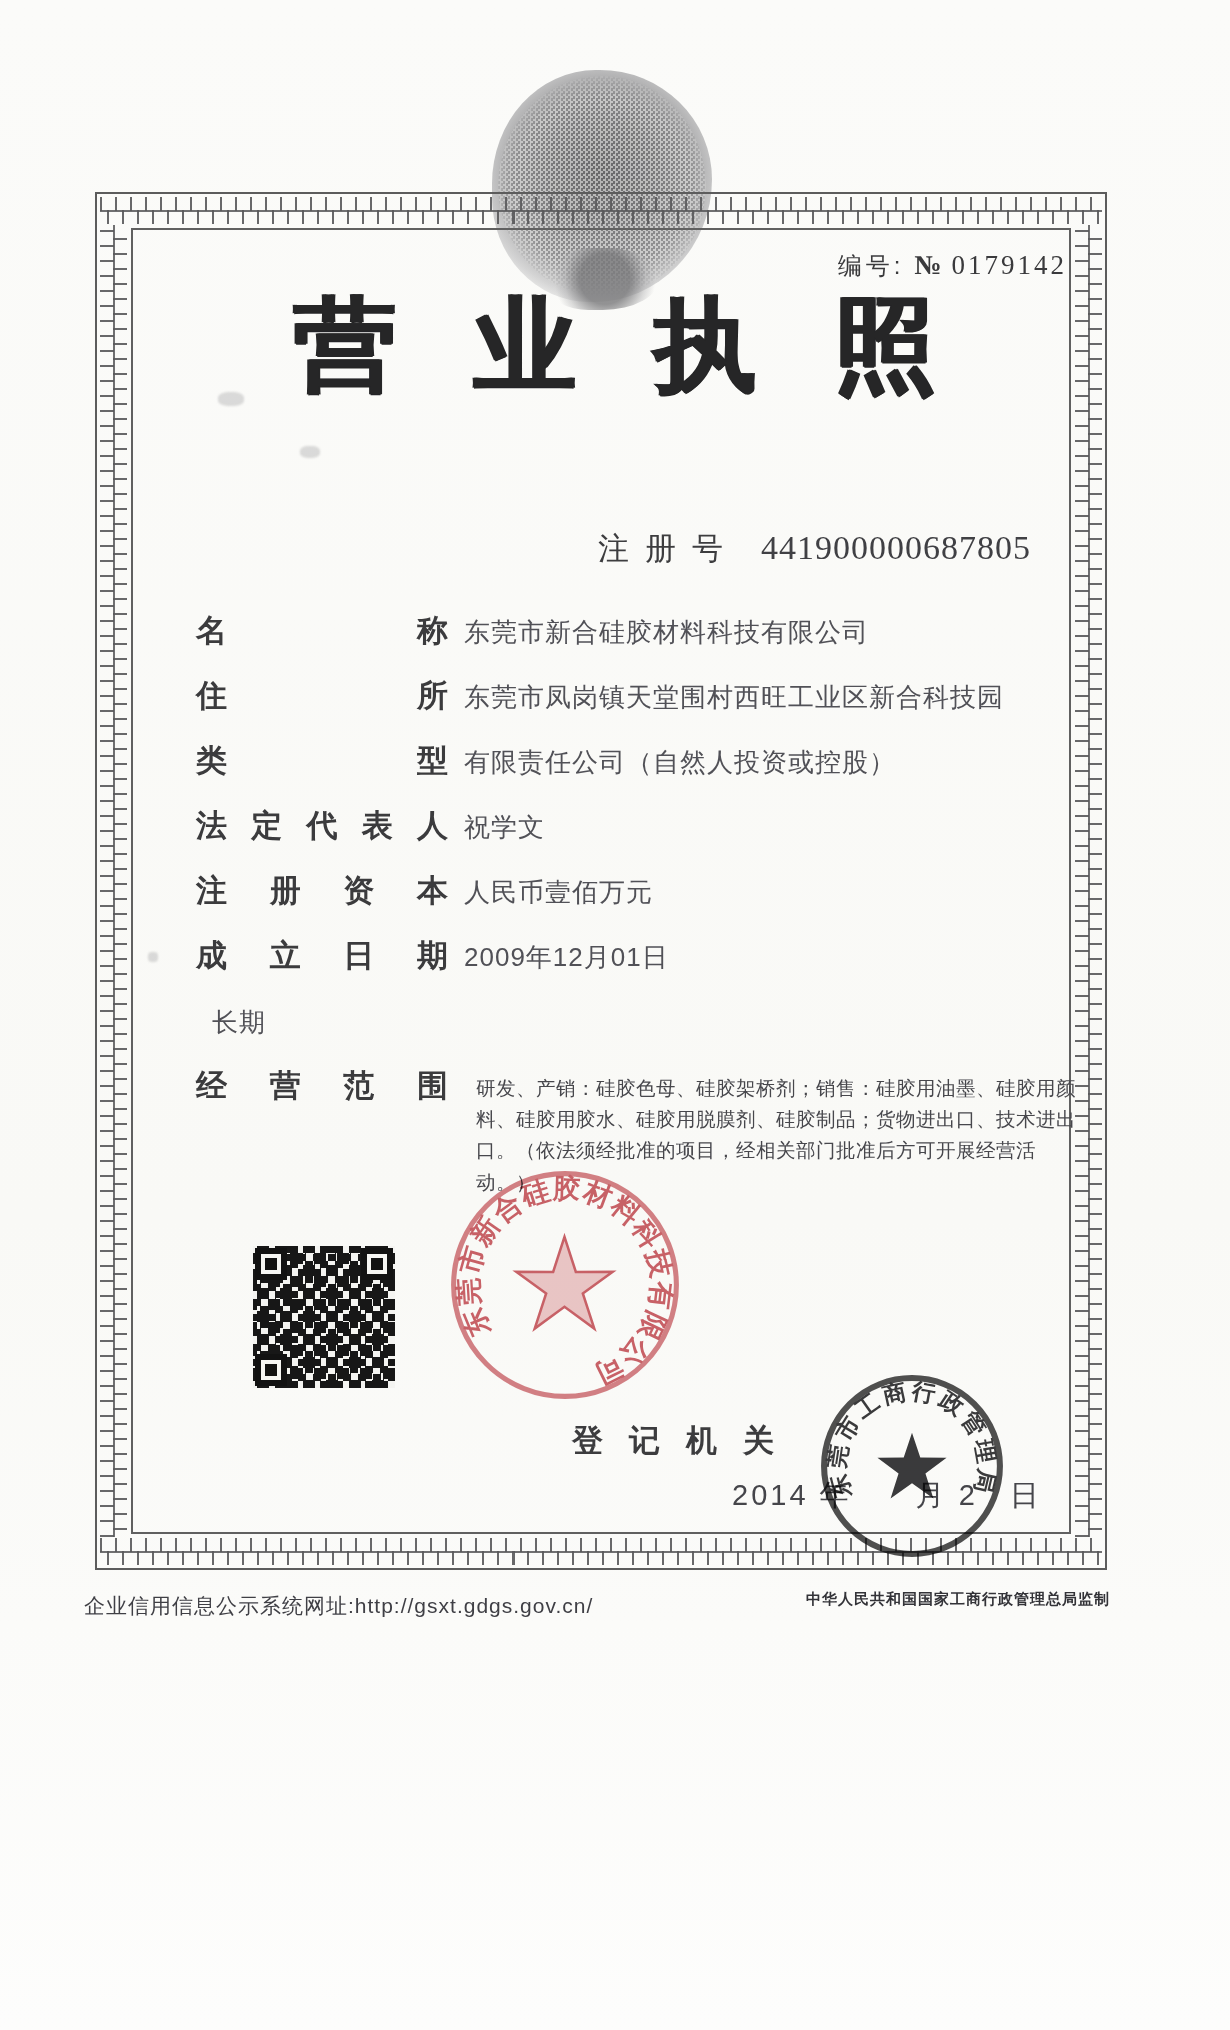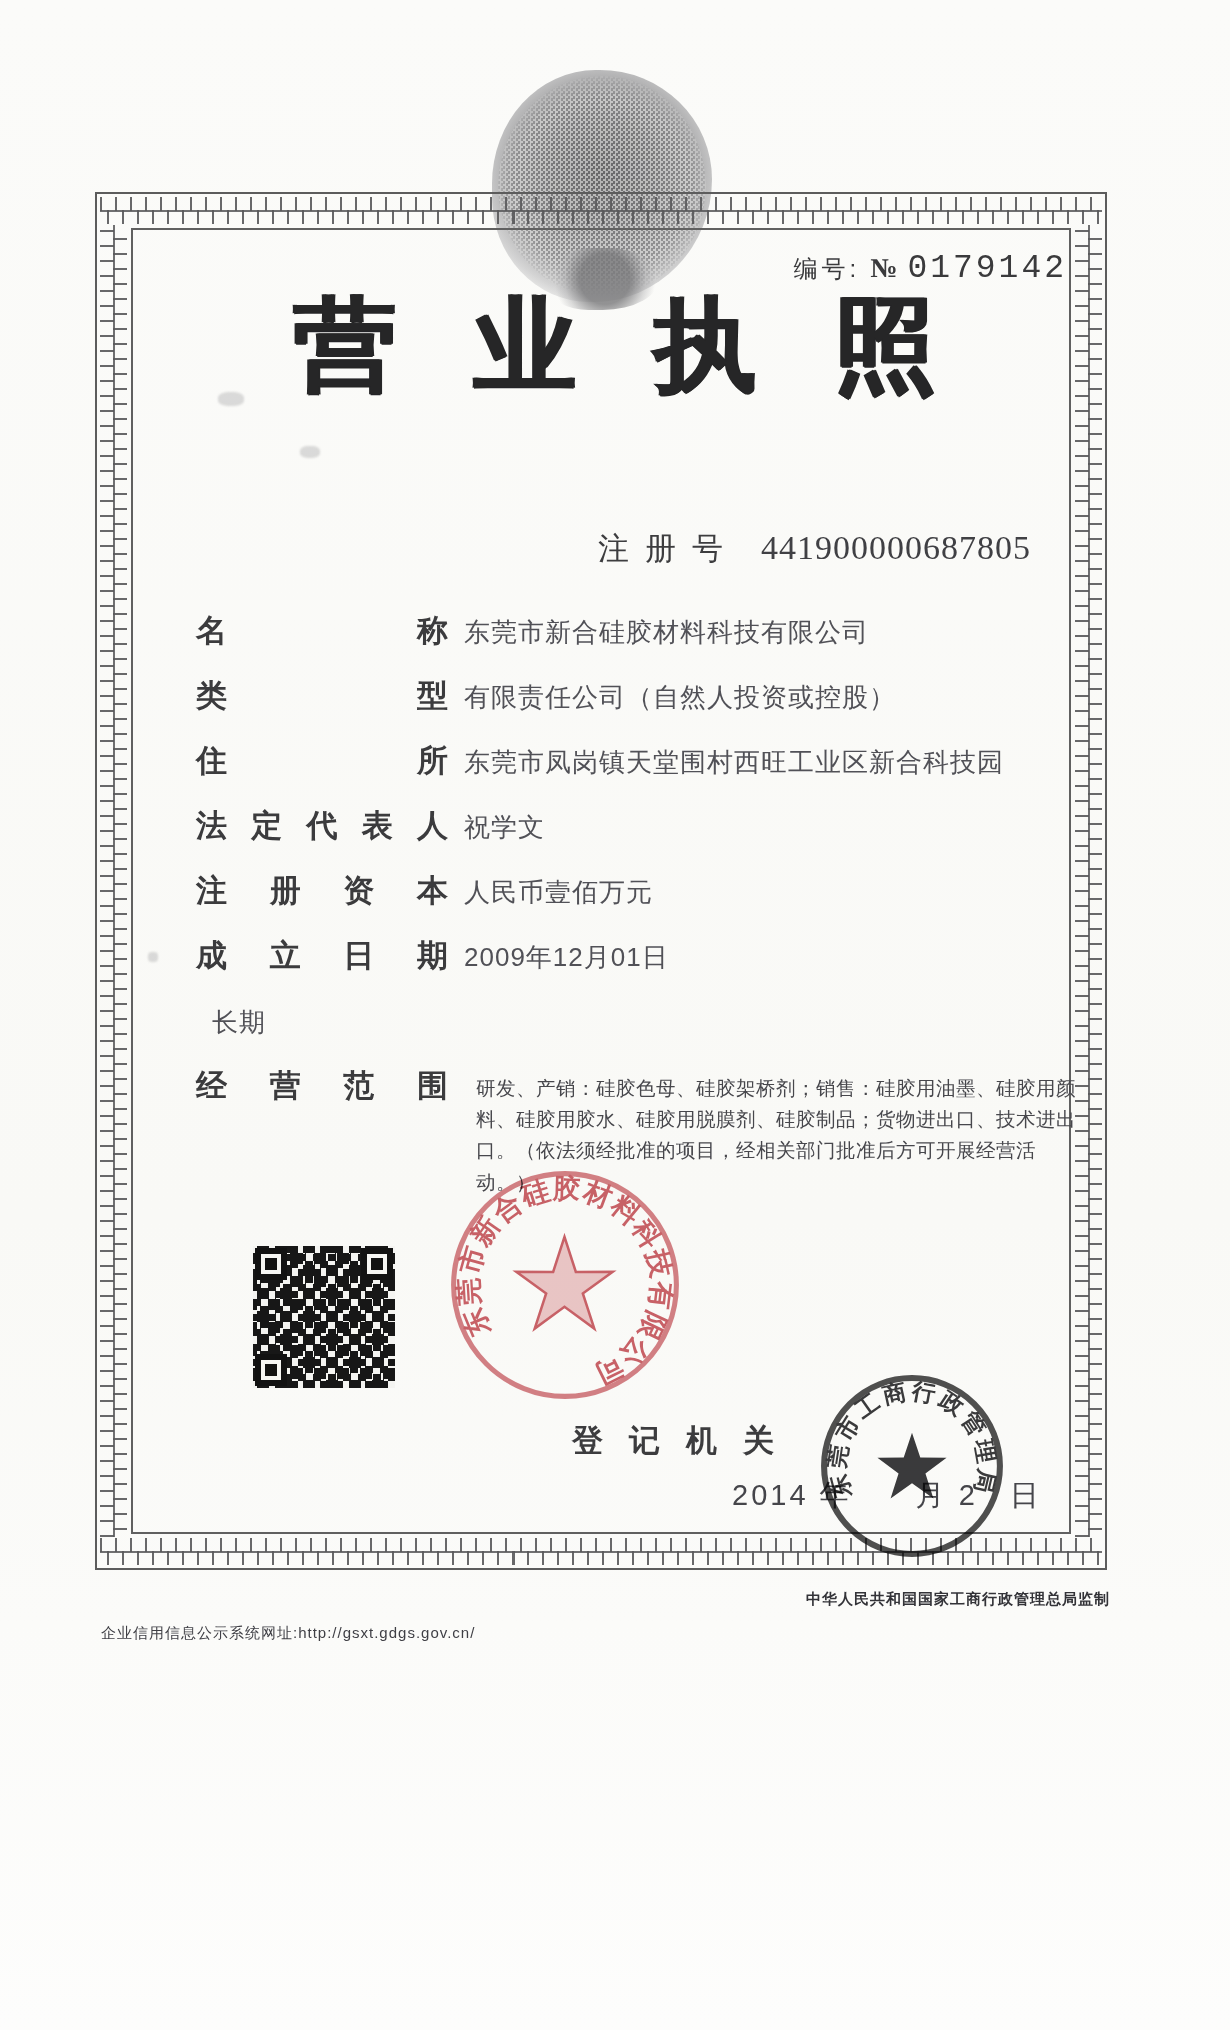--- a/index.html
+++ b/index.html
@@ -72,21 +72,21 @@
   }
   .band-left { left:3px; } .band-right { right:3px; }
 
   
   .serial {
     position:absolute; top:250px; right:163px;
     display:flex; align-items:baseline; gap:10px; color:#3a3a3c;margin-left:30px;
   }
   .serial .lbl { font-size:24px; letter-spacing:4px; }
   .serial .nomark { font-family:"Liberation Serif","DejaVu Serif",serif; font-weight:700; font-size:27px; }
-  .serial .num { font-family:Liberation Mono, monospace; font-size:33px; letter-spacing:3px; }
+  .serial .num { font-family:Liberation Serif, serif; font-size:27px; letter-spacing:3px; }
 
   .doc-title {
     position:absolute; top:278px; left:50%; transform:translateX(-50%);
     padding-left:78px; white-space:nowrap;
     font-size:102px; font-weight:900; letter-spacing:78px; color:#262627;
     text-shadow:1.5px 0 0 #262627, -1.5px 0 0 #262627, 0 1px 0 #262627;
   }
 
   .regno {
     position:absolute; top:528px; left:598px;
@@ -123,21 +123,21 @@
   .registrar {
     position:absolute; left:572px; top:1420px;
     font-size:31px; font-weight:600; letter-spacing:26px; color:#3c3c3e; white-space:nowrap;
   }
   .reg-date {
     position:absolute; left:732px; top:1476px;
     font-size:29px; color:#45454a; letter-spacing:3px; white-space:nowrap;
   }
 
   .footer-left {
-    position:absolute; left:101px; top:1592px; font-size:15px; color:#3f3f45; letter-spacing:1px;margin-top:32px;
+    position:absolute; left:84px; top:1592px; font-size:21px; color:#3f3f45; letter-spacing:1px;
   }
   .footer-right {
     position:absolute; right:120px; top:1590px; font-size:15px; font-weight:600; color:#333338; letter-spacing:1px;
   }
 
   
   .artifact { position:absolute; background:rgba(120,120,125,.25); filter:blur(1px); border-radius:40%; }
   .a1 { left:218px; top:392px; width:26px; height:14px; }
   .a2 { left:300px; top:446px; width:20px; height:12px; }
   .a3 { left:148px; top:952px; width:10px; height:10px; }
@@ -175,26 +175,26 @@
     <span class="lbl">注册号</span>
     <span class="val">441900000687805</span>
   </div>
 
   <div class="fields">
     <div class="field-row">
       <span class="lbl">名称</span>
       <span class="val">东莞市新合硅胶材料科技有限公司</span>
     </div>
     <div class="field-row">
+      <span class="lbl">住所</span>
+      <span class="val">东莞市凤岗镇天堂围村西旺工业区新合科技园</span>
+    </div>
+    <div class="field-row">
       <span class="lbl">类型</span>
       <span class="val">有限责任公司（自然人投资或控股）</span>
-    </div>
-    <div class="field-row">
-      <span class="lbl">住所</span>
-      <span class="val">东莞市凤岗镇天堂围村西旺工业区新合科技园</span>
     </div>
     <div class="field-row">
       <span class="lbl">法定代表人</span>
       <span class="val">祝学文</span>
     </div>
     <div class="field-row">
       <span class="lbl">注册资本</span>
       <span class="val">人民币壹佰万元</span>
     </div>
     <div class="field-row">

